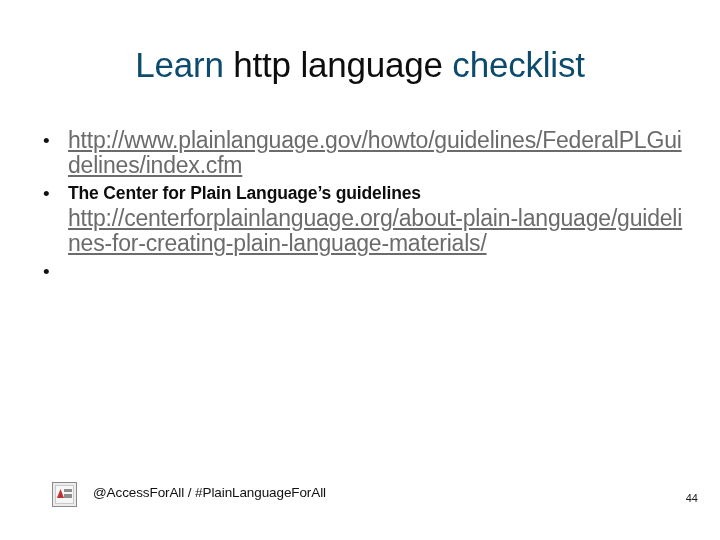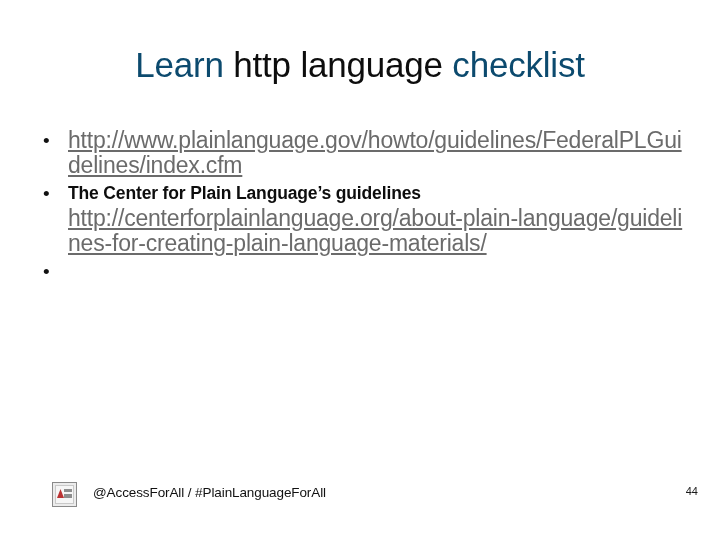--- a/index.html
+++ b/index.html
@@ -139,21 +139,21 @@
     top: 5px;
     font-size: 13.5px;
     line-height: 20px;
     color: #111111;
     font-weight: 400;
     letter-spacing: -0.1px;
   }
   .footer-page {
     position: absolute;
     right: 22px;
-    top: 5px;
+    top: 12px;
     font-size: 11px;
     line-height: 16px;
     color: #1a1a1a;
   }
 </style>
 </head>
 <body>
 
 <div class="slide">
 

